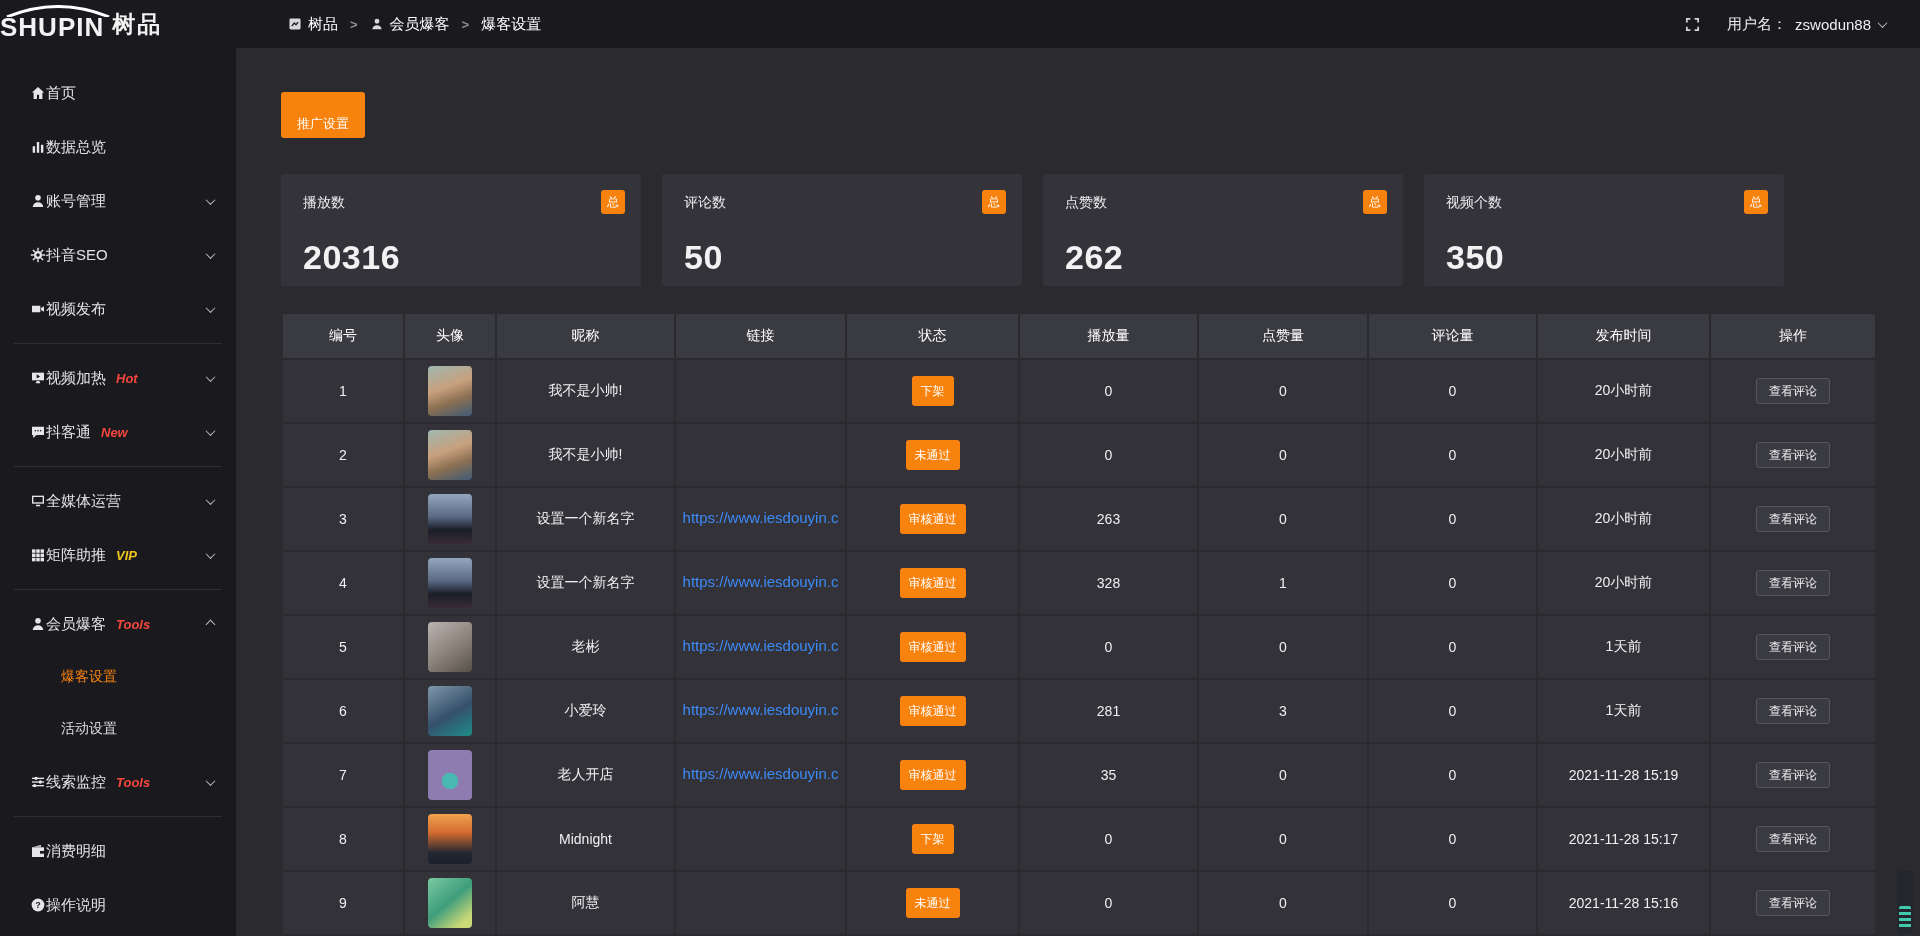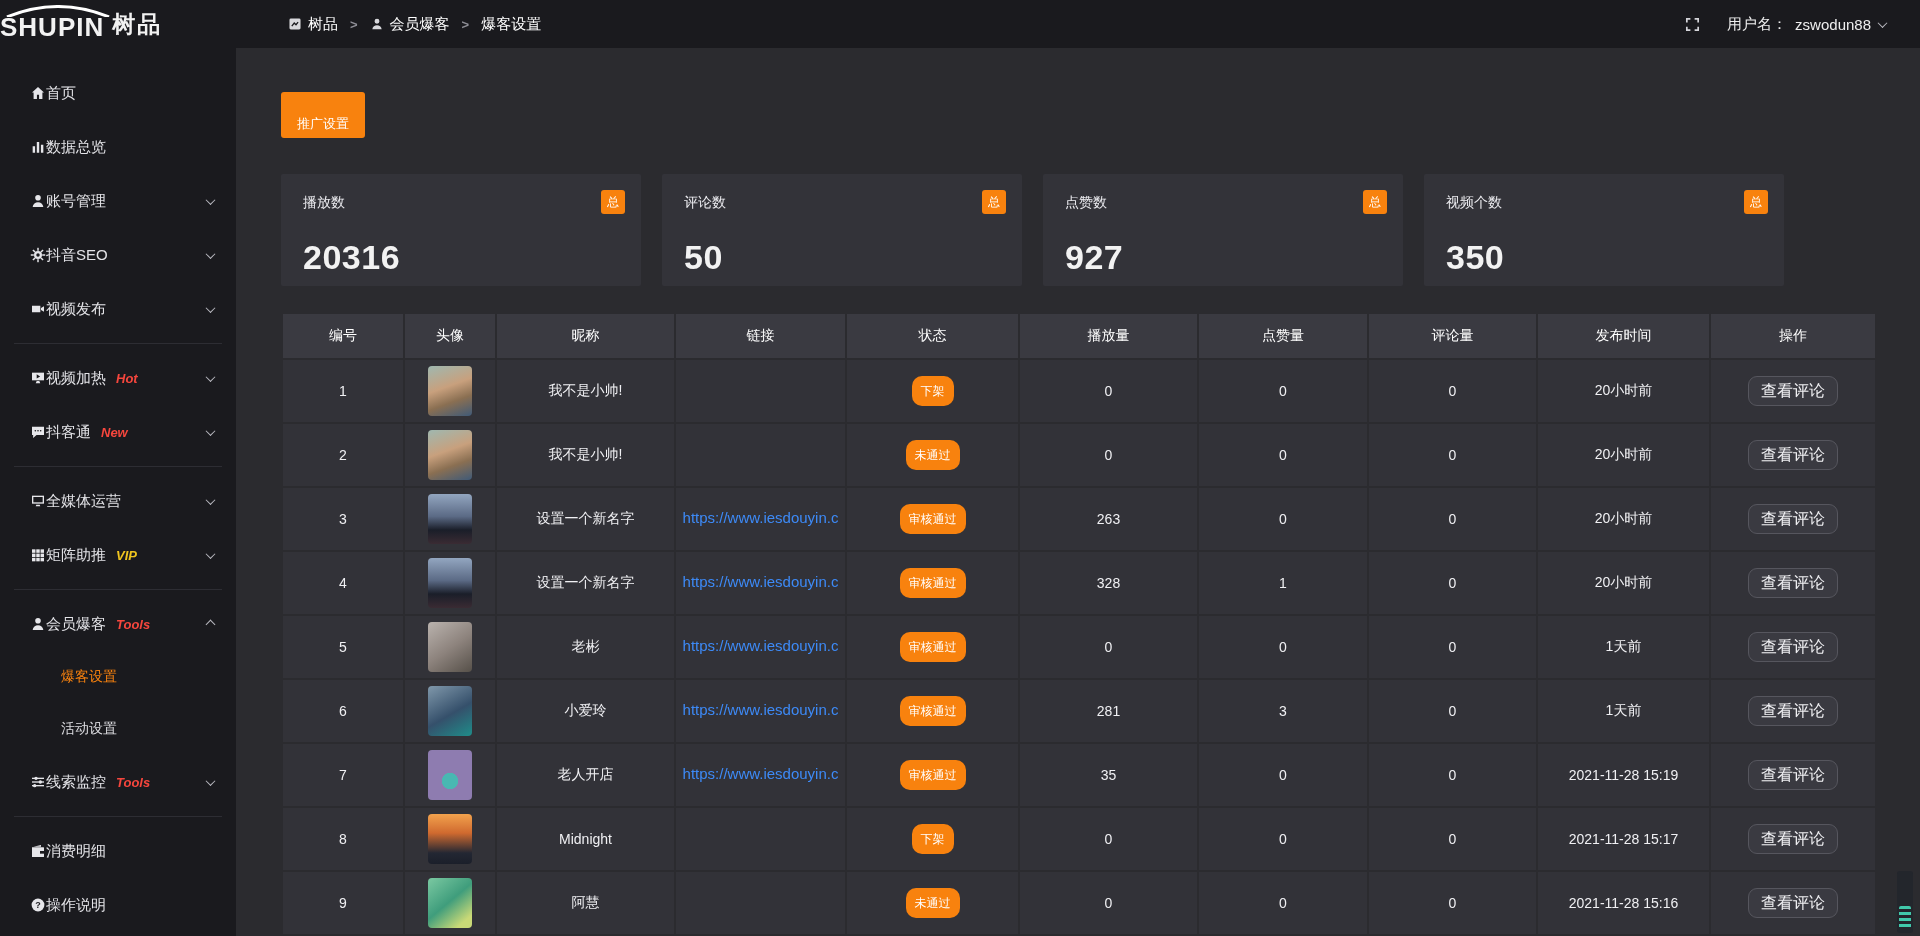--- a/index.html
+++ b/index.html
@@ -71,23 +71,23 @@
 
   
   table{width:1594px;table-layout:fixed;border-collapse:collapse;margin-top:26px;}
   th,td{border:2px solid var(--bg-main);text-align:center;font-weight:400;}
   thead tr{height:46px;}
   thead th{background:var(--bg-cell-head);font-size:14px;color:#fff;}
   tbody tr{height:64px;}
   tbody td{background:var(--bg-cell);font-size:14px;color:#f0f0f3;overflow:hidden;white-space:nowrap;}
   .avatar{width:44px;height:50px;border-radius:4px;margin:0 auto;}
   .link{color:var(--link);text-decoration:none;font-size:15px;display:inline-block;max-width:100%;overflow:hidden;text-overflow:clip;white-space:nowrap;}
-  .badge{display:inline-block;background:var(--accent);color:#fff;font-size:12px;padding:9px 9px;border-radius:10px;line-height:1;}
+  .badge{display:inline-block;background:var(--accent);color:#fff;font-size:12px;padding:9px 9px;border-radius:3px;line-height:1;}
   .view-btn{
-    background:#3a3a41;border:1px solid #56565e;color:#f0f0f3;font-size:16px;border-radius:9px;
+    background:#3a3a41;border:1px solid #56565e;color:#f0f0f3;font-size:12px;border-radius:3px;
     padding:6px 12px;font-family:Liberation Serif, serif;line-height:1;
   }
 
   
   .av-boy-teal{background:linear-gradient(160deg,#9fb8b0 0%,#c8a07d 42%,#8a6f52 68%,#3f5a78 100%);}
   .av-dusk-sky{background:linear-gradient(180deg,#93a6c0 0%,#5b6a85 45%,#1a1e29 72%,#3a2b33 100%);}
   .av-gray-portrait{background:linear-gradient(145deg,#bab3ae 0%,#8d837d 52%,#565049 100%);}
   .av-blue-portrait{background:linear-gradient(150deg,#8098ab 0%,#35506b 55%,#1f8d8a 100%);}
   .av-purple-cartoon{background:radial-gradient(circle at 50% 62%,#49b8b2 0 21%,transparent 22%),#8e7cb0;}
   .av-sunset{background:linear-gradient(180deg,#f2a24d 0%,#d06a2f 38%,#232733 78%,#1b1f2a 100%);}
@@ -332,21 +332,21 @@
           <div class="card-value" data-interactable="false">20316</div>
           <span class="card-badge" data-interactable="false">总</span>
         </div>
         <div class="card" data-interactable="false">
           <div class="card-label" data-interactable="false">评论数</div>
           <div class="card-value" data-interactable="false">50</div>
           <span class="card-badge" data-interactable="false">总</span>
         </div>
         <div class="card" data-interactable="false">
           <div class="card-label" data-interactable="false">点赞数</div>
-          <div class="card-value" data-interactable="false">927</div>
+          <div class="card-value" data-interactable="false">262</div>
           <span class="card-badge" data-interactable="false">总</span>
         </div>
         <div class="card" data-interactable="false">
           <div class="card-label" data-interactable="false">视频个数</div>
           <div class="card-value" data-interactable="false">350</div>
           <span class="card-badge" data-interactable="false">总</span>
         </div>
       </div>
     <table id="data-table" data-interactable="false">
       <colgroup id="cols">

